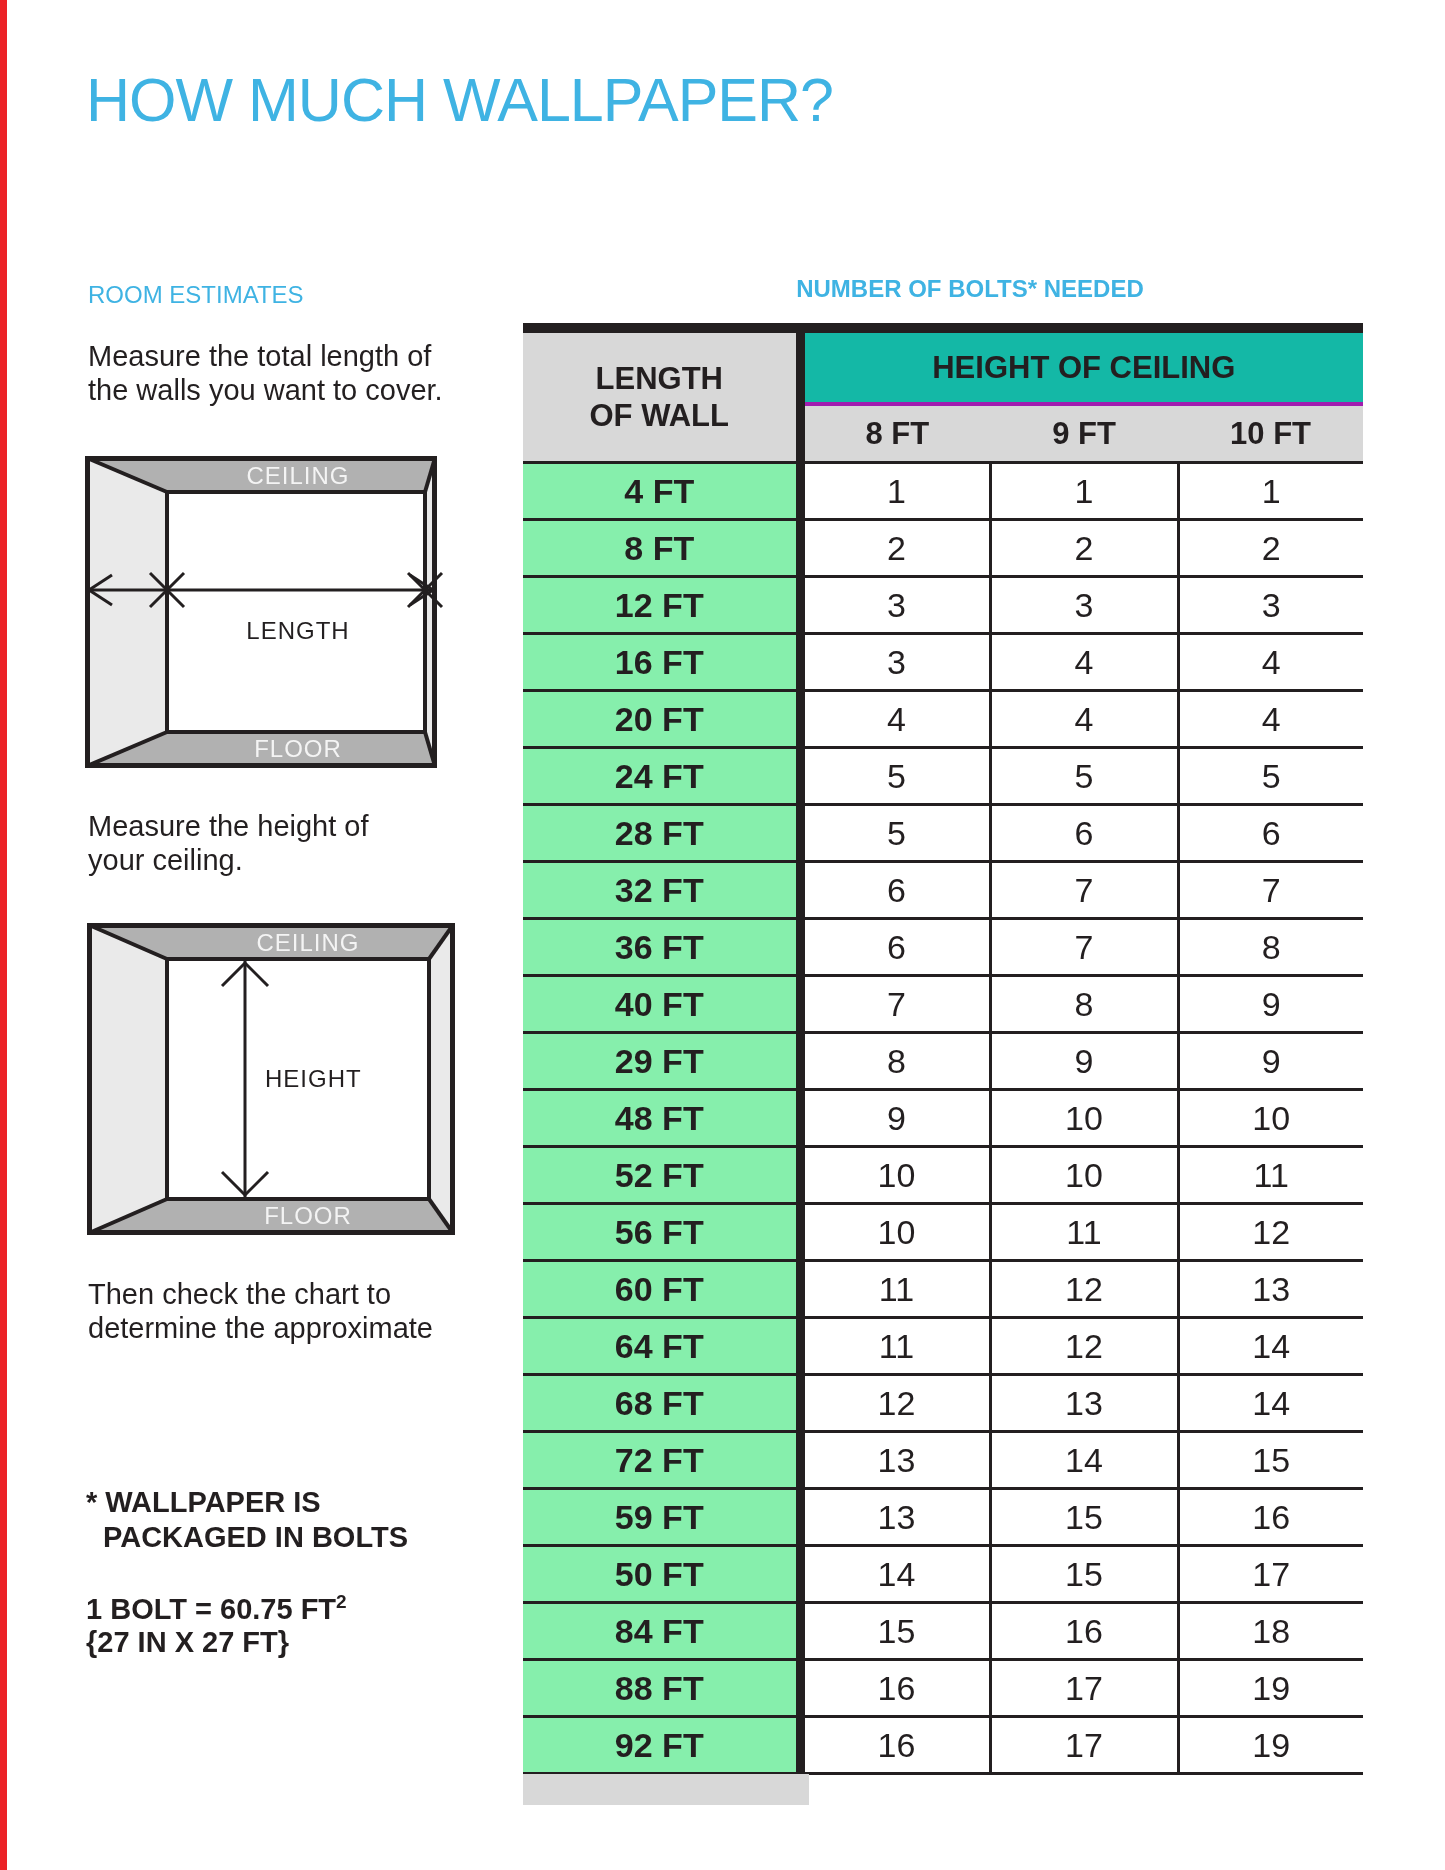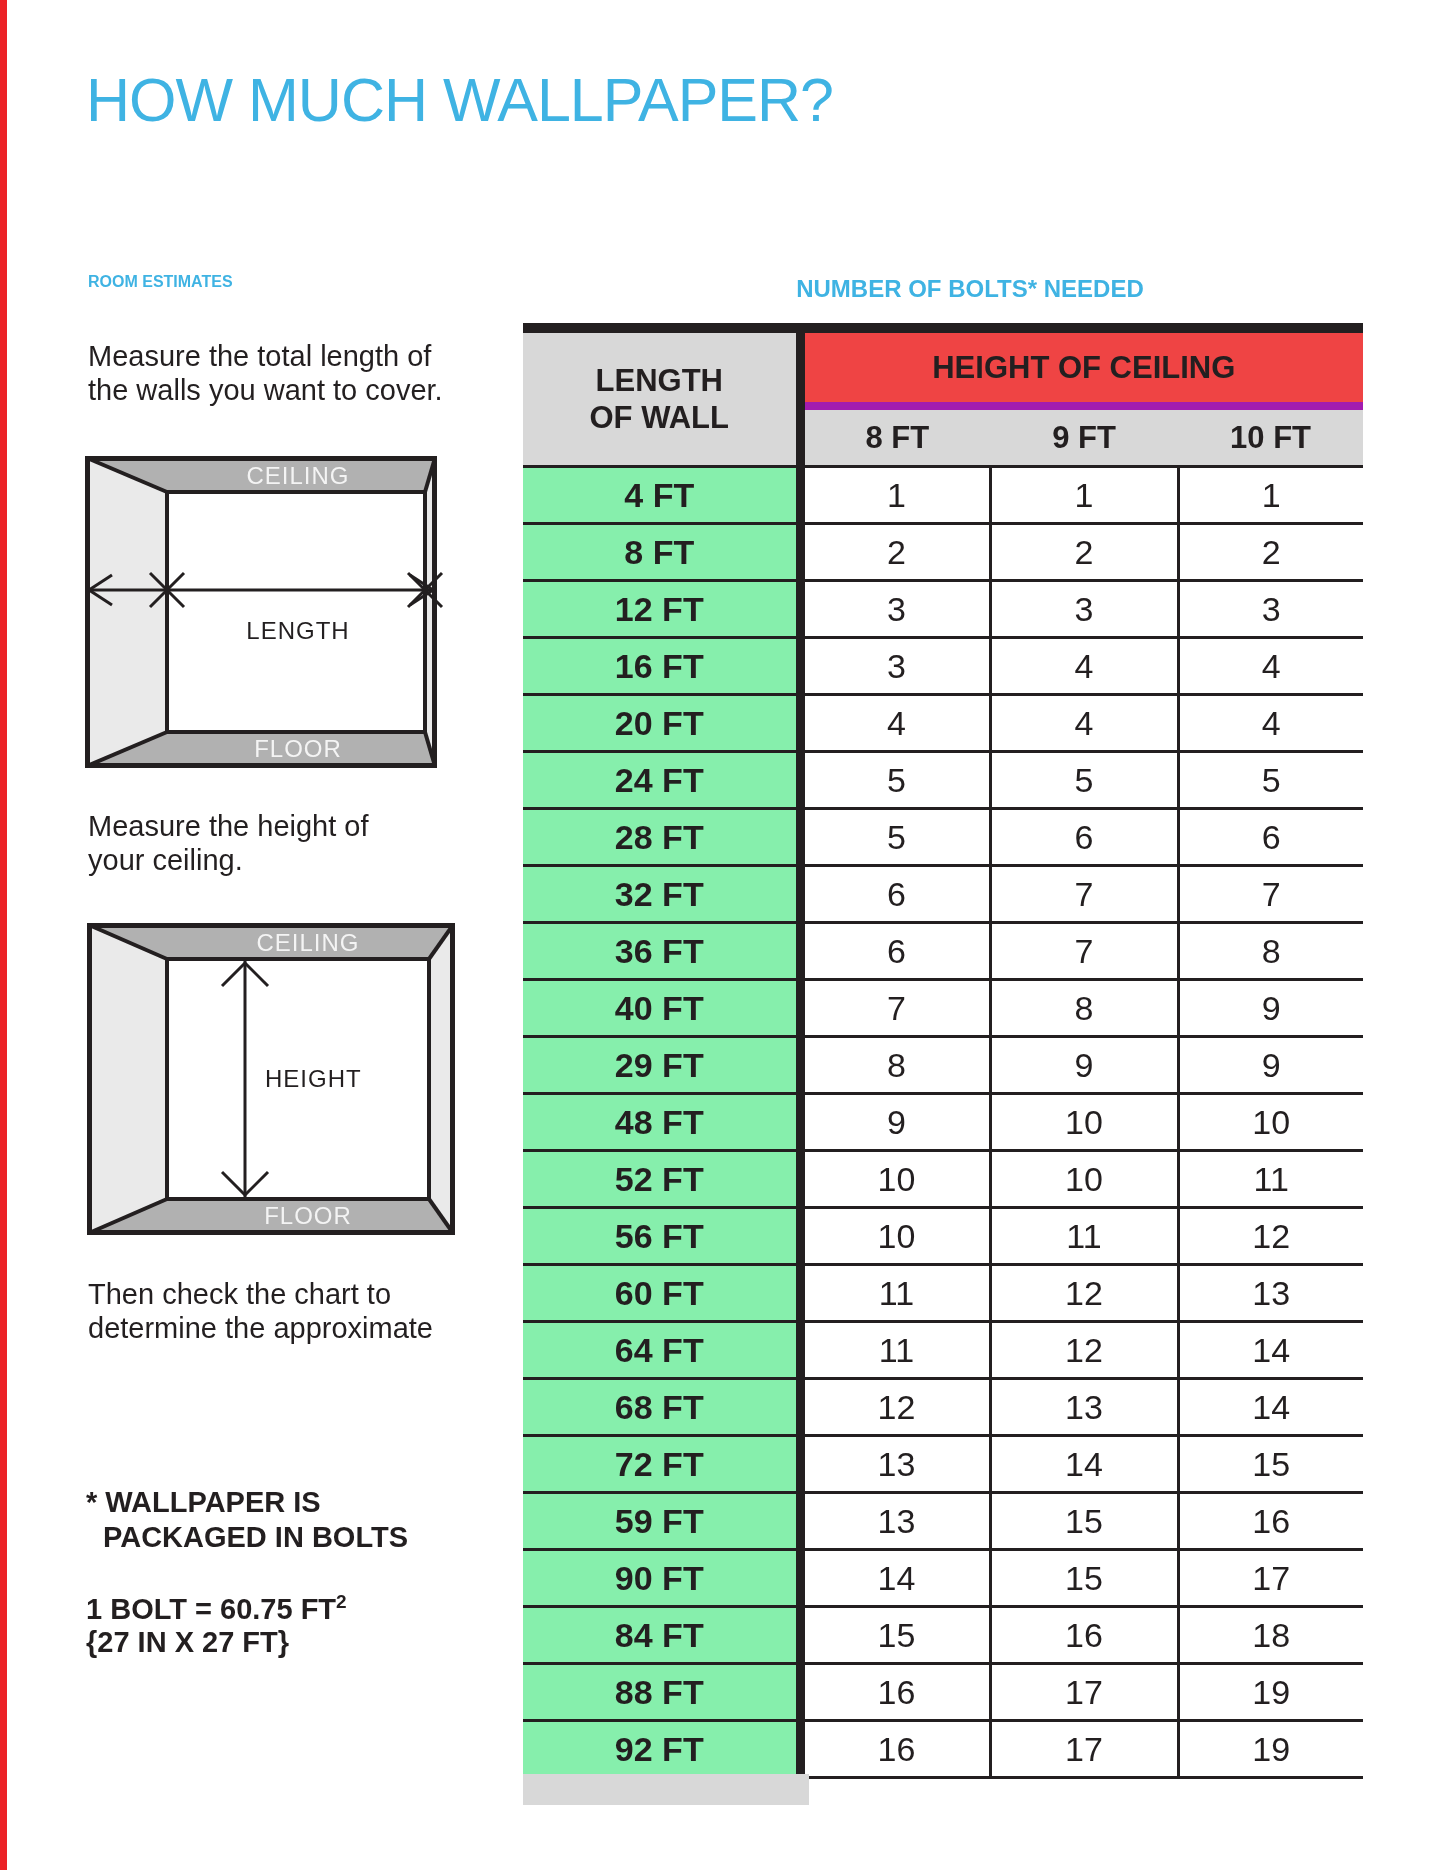--- a/index.html
+++ b/index.html
@@ -11,22 +11,23 @@
     position:relative;
     overflow:hidden;
   }
   .stripe{position:absolute;left:0;top:0;width:7px;height:1870px;}
   .title{
     position:absolute;left:86px;top:70px;
     font-size:61px;font-weight:normal;letter-spacing:-1px;line-height:1;
     white-space:nowrap;
   }
   .section-heading{
-    position:absolute;font-size:16px;font-weight:bold;letter-spacing:0px;
+    position:absolute;font-size:24px;font-weight:normal;letter-spacing:0px;
     white-space:nowrap;
+    margin-top:8px;
   }
   .para{position:absolute;left:88px;font-size:29px;line-height:34px;color:#231f20;}
   .para div{white-space:nowrap;}
   .footnote{position:absolute;left:86px;font-size:29px;font-weight:bold;line-height:35px;}
   .footnote .indent{padding-left:17px;}
   .boltinfo{position:absolute;left:86px;font-size:29px;font-weight:bold;line-height:33px;}
   .boltinfo sup{font-size:19px;}
   .diagram{position:absolute;}
   .diagram svg{display:block;overflow:visible;}
 
@@ -39,21 +40,21 @@
   table.bolt{
     border-collapse:collapse;table-layout:fixed;width:840px;
     border-top:10px solid #231f20;
   }
   table.bolt td{padding:0;margin:0;}
   td.c1head{
     background:#d8d8d8;border-right:9px solid #231f20;border-bottom:3px solid #231f20;
     text-align:center;font-weight:bold;font-size:31px;line-height:37px;
   }
   td.group{
-    background:#ef4444;border-bottom:8px solid #a21caf;
+    background:#14b8a6;border-bottom:4px solid #a21caf;
     text-align:center;font-weight:bold;font-size:31px;height:69px;vertical-align:middle;
   }
   tr.subs td{
     background:#d8d8d8;border-bottom:3px solid #231f20;
     text-align:center;font-weight:bold;font-size:31px;height:55px;vertical-align:middle;
   }
   td.rowlabel{
     background:#86efac;border-right:9px solid #231f20;border-bottom:3px solid #231f20;
     text-align:center;font-weight:bold;font-size:34px;height:54px;vertical-align:middle;
   }
@@ -287,21 +288,21 @@
           <td class="val vline">14</td>
           <td class="val vline">15</td>
         </tr>
         <tr>
           <td class="rowlabel">59 FT</td>
           <td class="val">13</td>
           <td class="val vline">15</td>
           <td class="val vline">16</td>
         </tr>
         <tr>
-          <td class="rowlabel">90 FT</td>
+          <td class="rowlabel">50 FT</td>
           <td class="val">14</td>
           <td class="val vline">15</td>
           <td class="val vline">17</td>
         </tr>
         <tr>
           <td class="rowlabel">84 FT</td>
           <td class="val">15</td>
           <td class="val vline">16</td>
           <td class="val vline">18</td>
         </tr>

